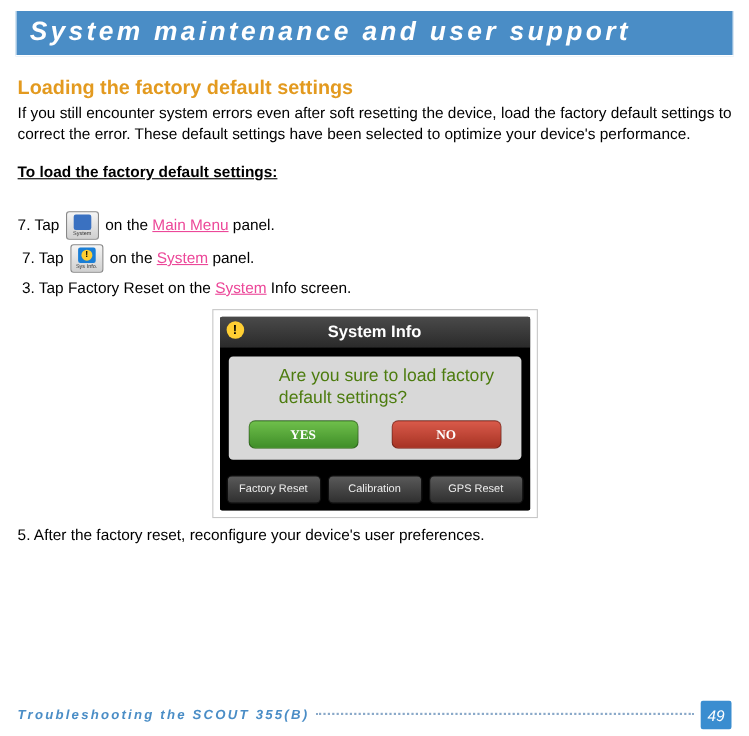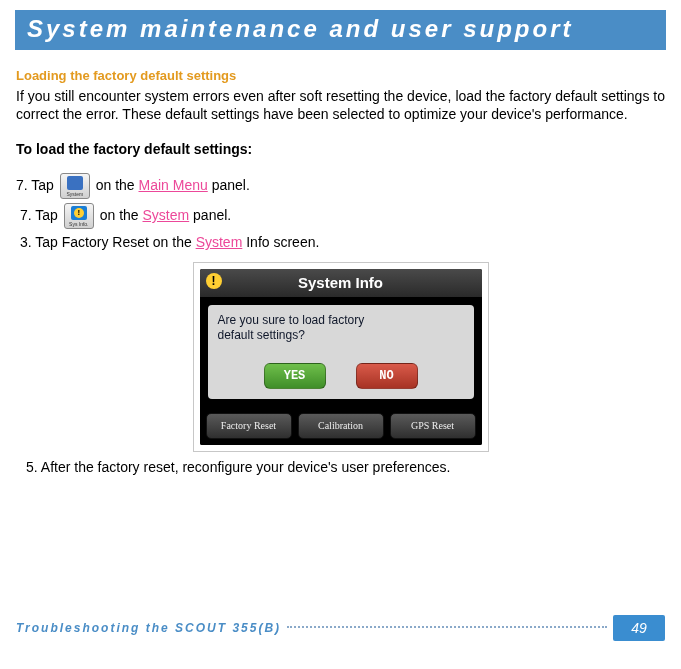--- a/index.html
+++ b/index.html
@@ -28,30 +28,31 @@
   .content {
     padding: 10px 16px 0 16px;
     font-size: 14px;
     font-family: "Arial Narrow", Arial, sans-serif;
     font-stretch: condensed;
     line-height: 1.35;
   }
   .section-title {
     color: #e39a1f;
     font-weight: bold;
-    font-size: 13px;
+    font-size: 18px;
     margin: 6px 0 2px 0;
   }
   .intro {
     text-align: justify;
     margin: 0 0 16px 0;
   }
   .sub-head {
     font-weight: bold;
-    margin: 8px 0 14px 0;
+    text-decoration: underline;
+    margin: 8px 0 26px 0;
   }
   .step {
     margin: 4px 0;
   }
   .step.indent { margin-left: 4px; }
   .link {
     color: #ec4899;
     text-decoration: underline;
   }
   .icon-box {
@@ -119,68 +120,69 @@
     line-height: 16px;
     text-align: center;
   }
   .dialog {
     margin: 8px;
     background: #d8d8d8;
     border-radius: 4px;
     padding: 8px 10px 10px 10px;
   }
   .dialog-text {
-    font-size: 12px;
-    color: #0f172a;
+    font-size: 16px;
+    color: #4d7c0f;
     font-family: Arial, sans-serif;
     line-height: 1.25;
     min-height: 44px;
+    margin-left: 36px;
   }
   .dialog-btns {
     display: flex;
     gap: 30px;
     justify-content: center;
     margin-top: 6px;
   }
   .pill {
-    width: 62px;
+    width: 100px;
     height: 26px;
     border-radius: 6px;
     color: #fff;
     font-weight: bold;
     font-size: 12px;
     display: flex;
     align-items: center;
     justify-content: center;
-    font-family: Liberation Mono, monospace;
+    font-family: Liberation Serif, serif;
     border: 1px solid rgba(0,0,0,.3);
   }
   .pill.yes { background: linear-gradient(#6fbf4b,#3f8e28); }
   .pill.no  { background: linear-gradient(#d95a4a,#a73324); }
   .bottom-btns {
     display: flex;
     gap: 6px;
     padding: 6px;
     background: #000;
   }
   .bbtn {
     flex: 1;
     font-size: 10px;
     color: #eee;
     text-align: center;
     padding: 5px 0;
     border-radius: 5px;
     background: linear-gradient(#5a5a5a,#2f2f2f);
     border: 1px solid #111;
-    font-family: Liberation Serif, serif;
-  }
-  .step5 { margin: 4px 0 0 10px; }
+    font-family: Liberation Sans, sans-serif;
+  }
+  .step5 { margin: 4px 0 0 0; }
   .footer {
     position: absolute;
-    bottom: 28px;
+    bottom: 6px;
     left: 16px;
     right: 16px;
     display: flex;
     align-items: center;
   }
   .footer-text {
     color: #4a8dc6;
     font-family: "Arial Black", Arial, sans-serif;
     font-weight: 900;
     font-style: italic;
@@ -188,21 +190,21 @@
     letter-spacing: 2px;
     white-space: nowrap;
   }
   .dots {
     flex: 1;
     border-bottom: 2px dotted #8aa9c9;
     margin: 0 6px 3px 6px;
     height: 1px;
   }
   .page-badge {
-    width: 52px;
+    width: 28px;
     height: 26px;
     background: #3a8dd0;
     color: #fff;
     font-family: "Arial Black", Arial, sans-serif;
     font-style: italic;
     font-size: 14px;
     display: flex;
     align-items: center;
     justify-content: center;
     border-radius: 2px;

